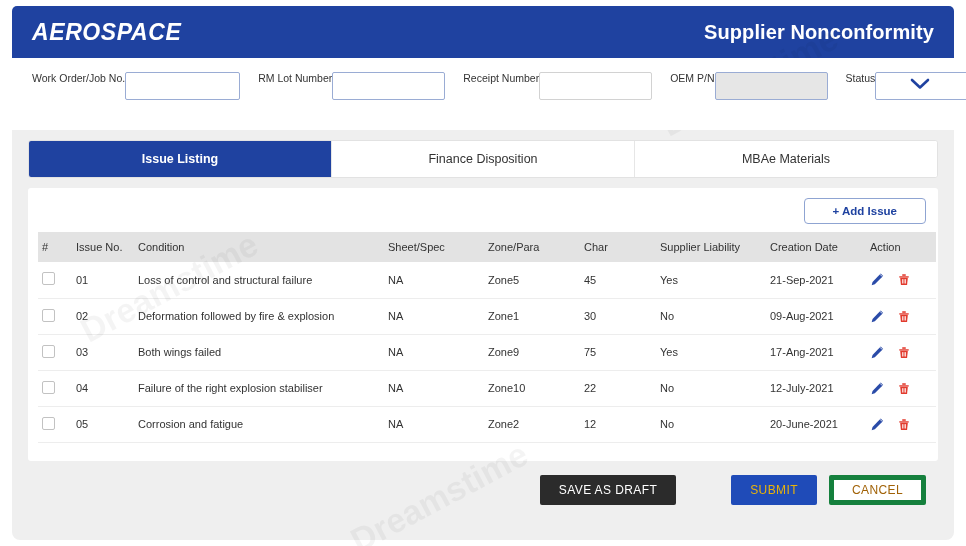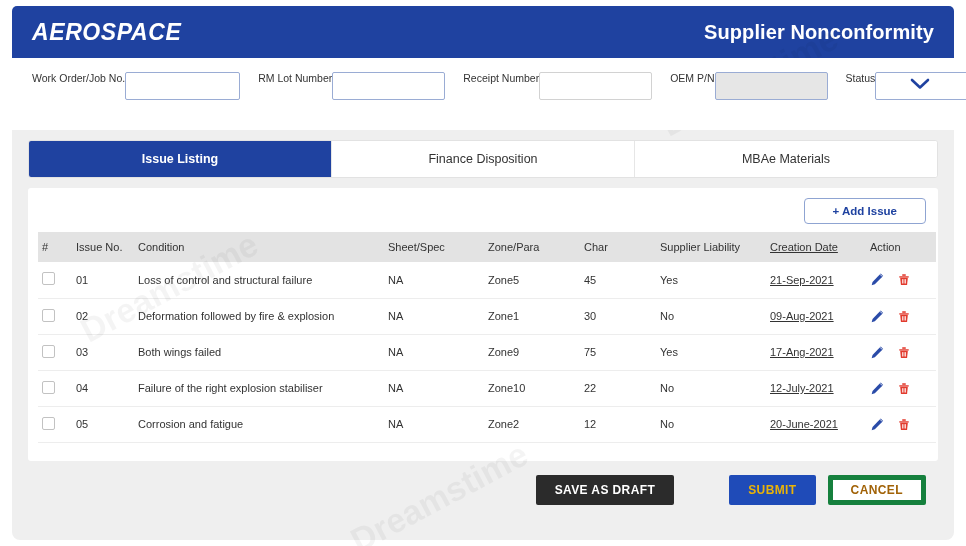--- a/index.html
+++ b/index.html
@@ -195,21 +195,21 @@
   }
   table.issues tbody tr:last-child td { border-bottom: 1px solid #ededed; margin-top: 16px; }
 
   .c-check { width: 34px; }
   .c-issue { width: 62px; }
   .c-cond  { width: 250px; }
   .c-sheet { width: 100px; }
   .c-zone  { width: 96px; }
   .c-char  { width: 76px; }
   .c-liab  { width: 110px; }
-  .c-date  { width: 100px; text-decoration: underline; }
+  .c-date  { width: 100px; }
   .c-act   { width: 70px; }
 
   .row-check {
     width: 13px;
     height: 13px;
     border: 1px solid #c2c2c2;
     border-radius: 2px;
     background: #ffffff;
     display: inline-block;
     cursor: pointer;
@@ -223,21 +223,21 @@
     display: flex;
     justify-content: flex-end;
     align-items: center;
     gap: 12px;
     padding: 14px 28px 0 0;
   }
   .btn {
     height: 30px;
     padding: 0 18px;
     font-size: 12px;
-    font-weight: bold;
+    font-weight: normal;
     border-radius: 2px;
     cursor: pointer;
     letter-spacing: 0.4px;
     font-family: "Liberation Sans", sans-serif;
     border: 1px solid transparent;
   }
   .btn-draft  { background: #2b2b2b; color: #ffffff; }
   .btn-submit { background: #1f4bb8; color: #eab308; margin-left: 43px; }
   .btn-cancel { background: #ffffff; color: #a16207; border: 5px solid #15803d; }
 

